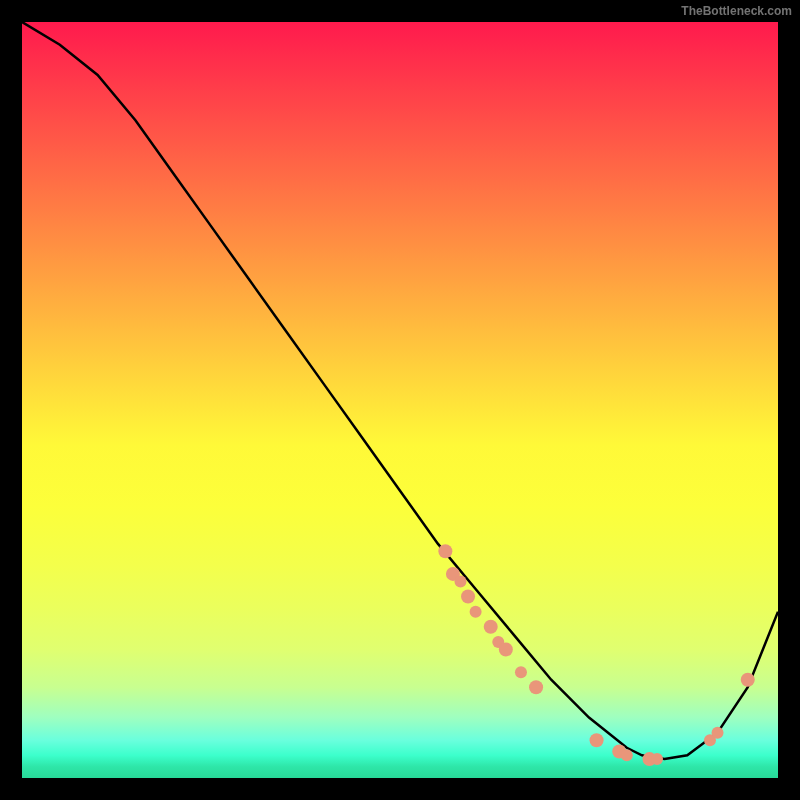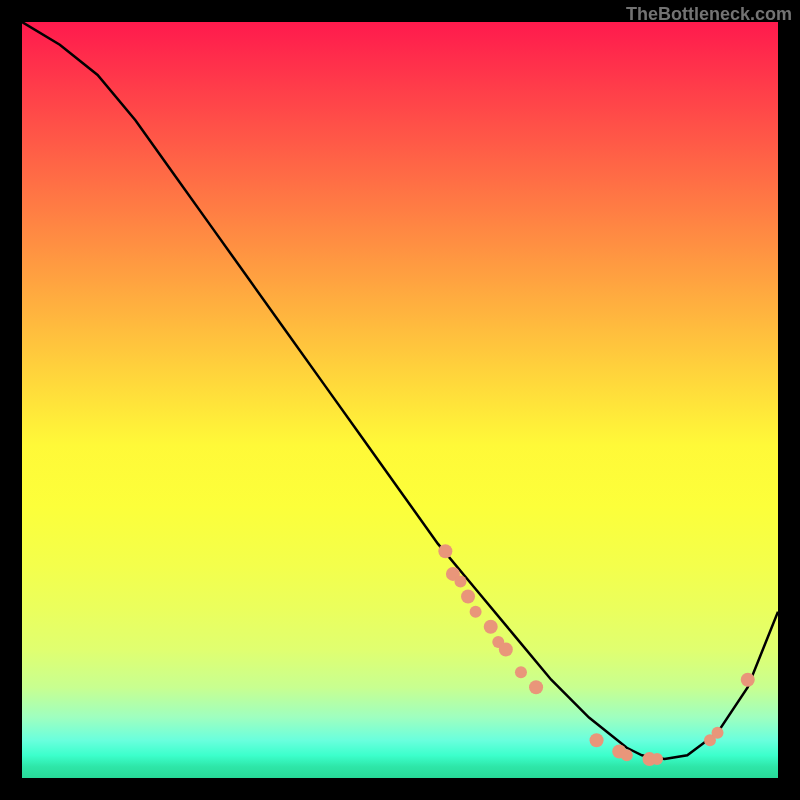--- a/index.html
+++ b/index.html
@@ -41,21 +41,21 @@
       #3cffcc 97%,
       #2ee6a8 98.5%,
       #28d998 100%
     );
   }
   .watermark {
     position: absolute;
     top: 4px;
     right: 8px;
     color: #737373;
-    font-size: 18px;
+    font-size: 12px;
     font-weight: bold;
     z-index: 10;
   }
   svg.overlay {
     position: absolute;
     left: 22px;
     top: 22px;
     width: 756px;
     height: 756px;
   }

